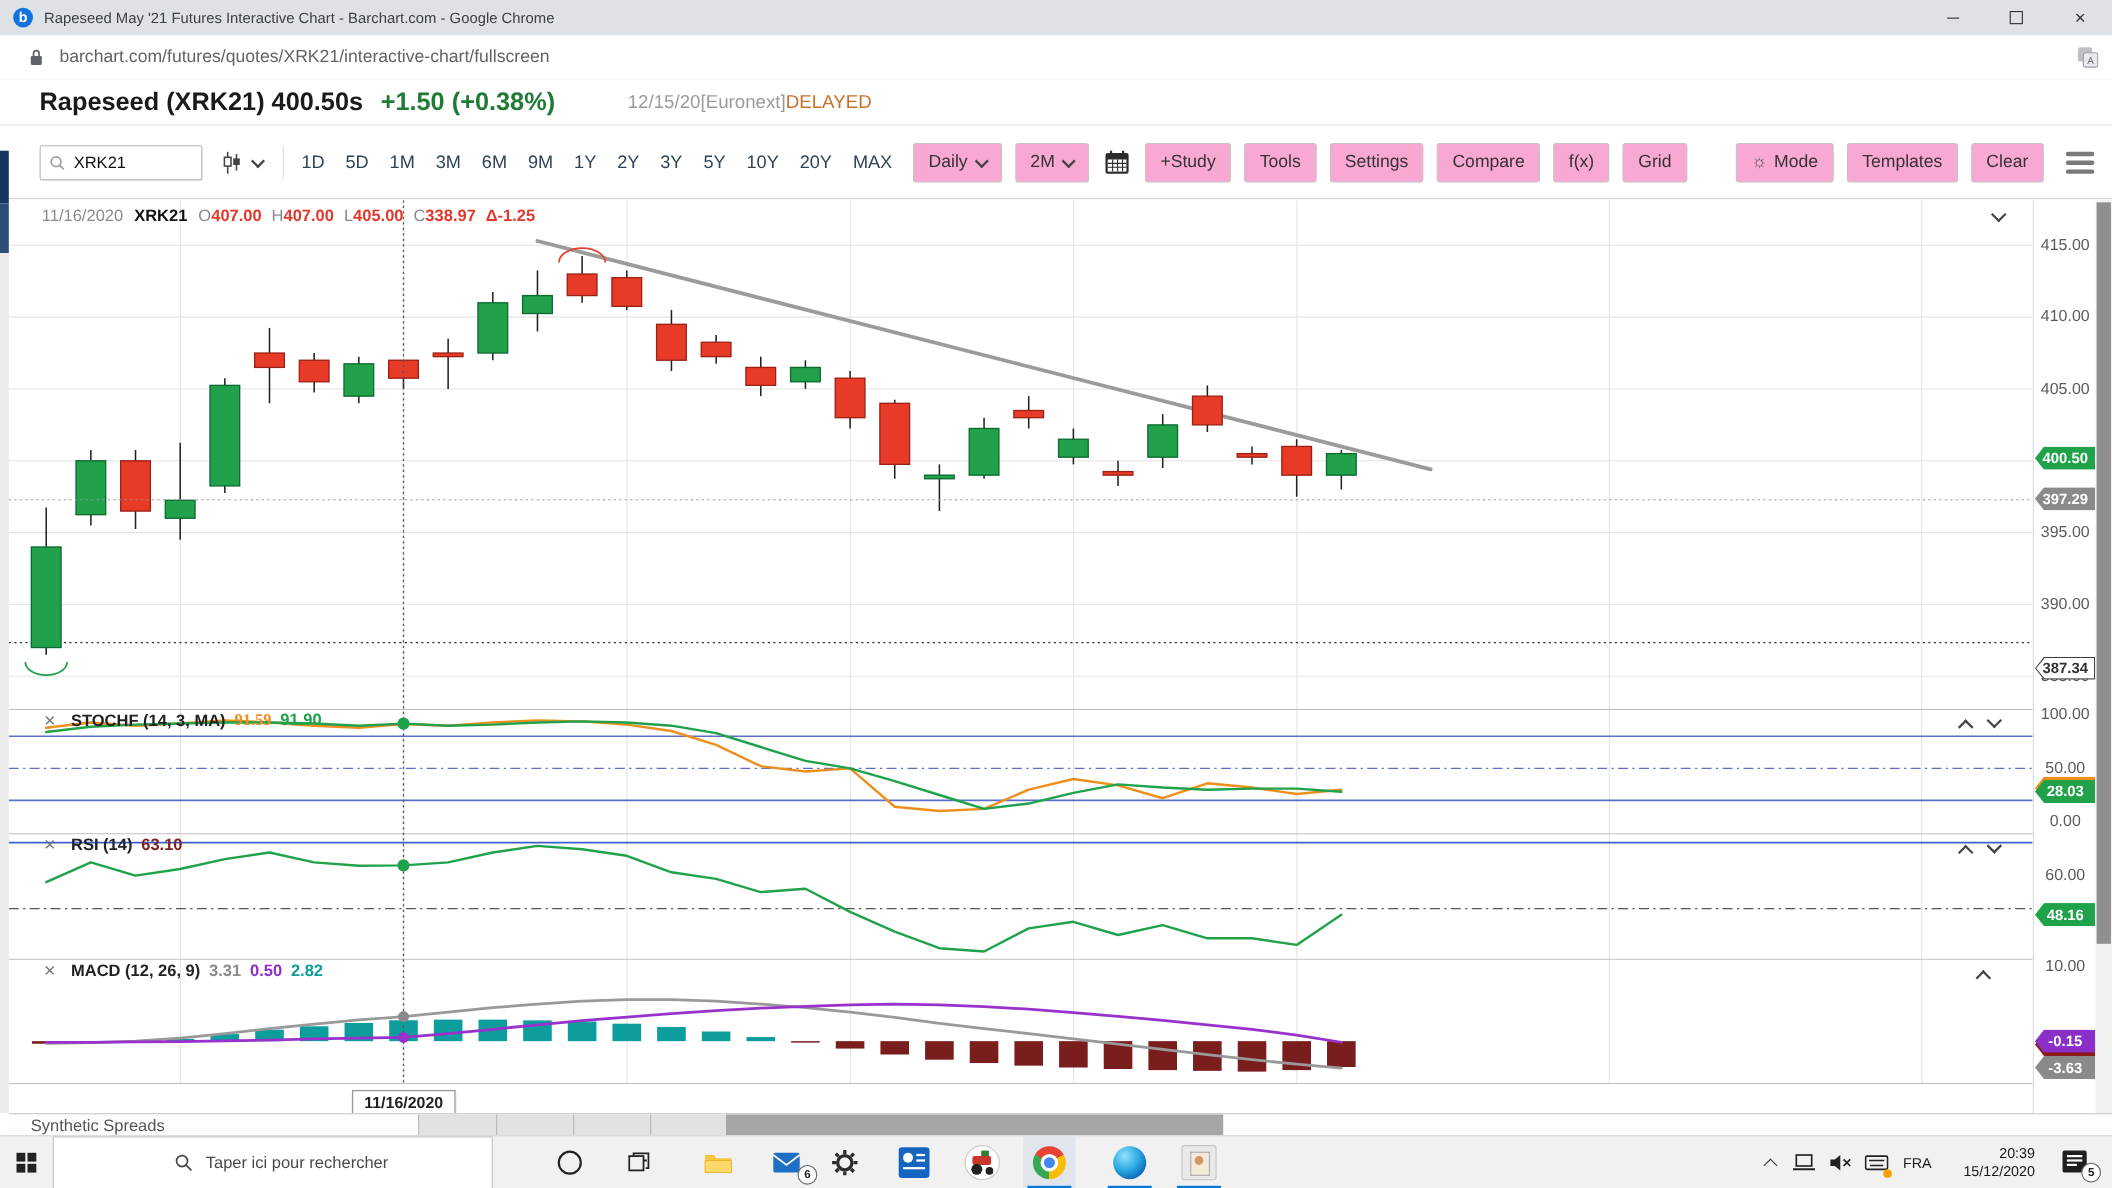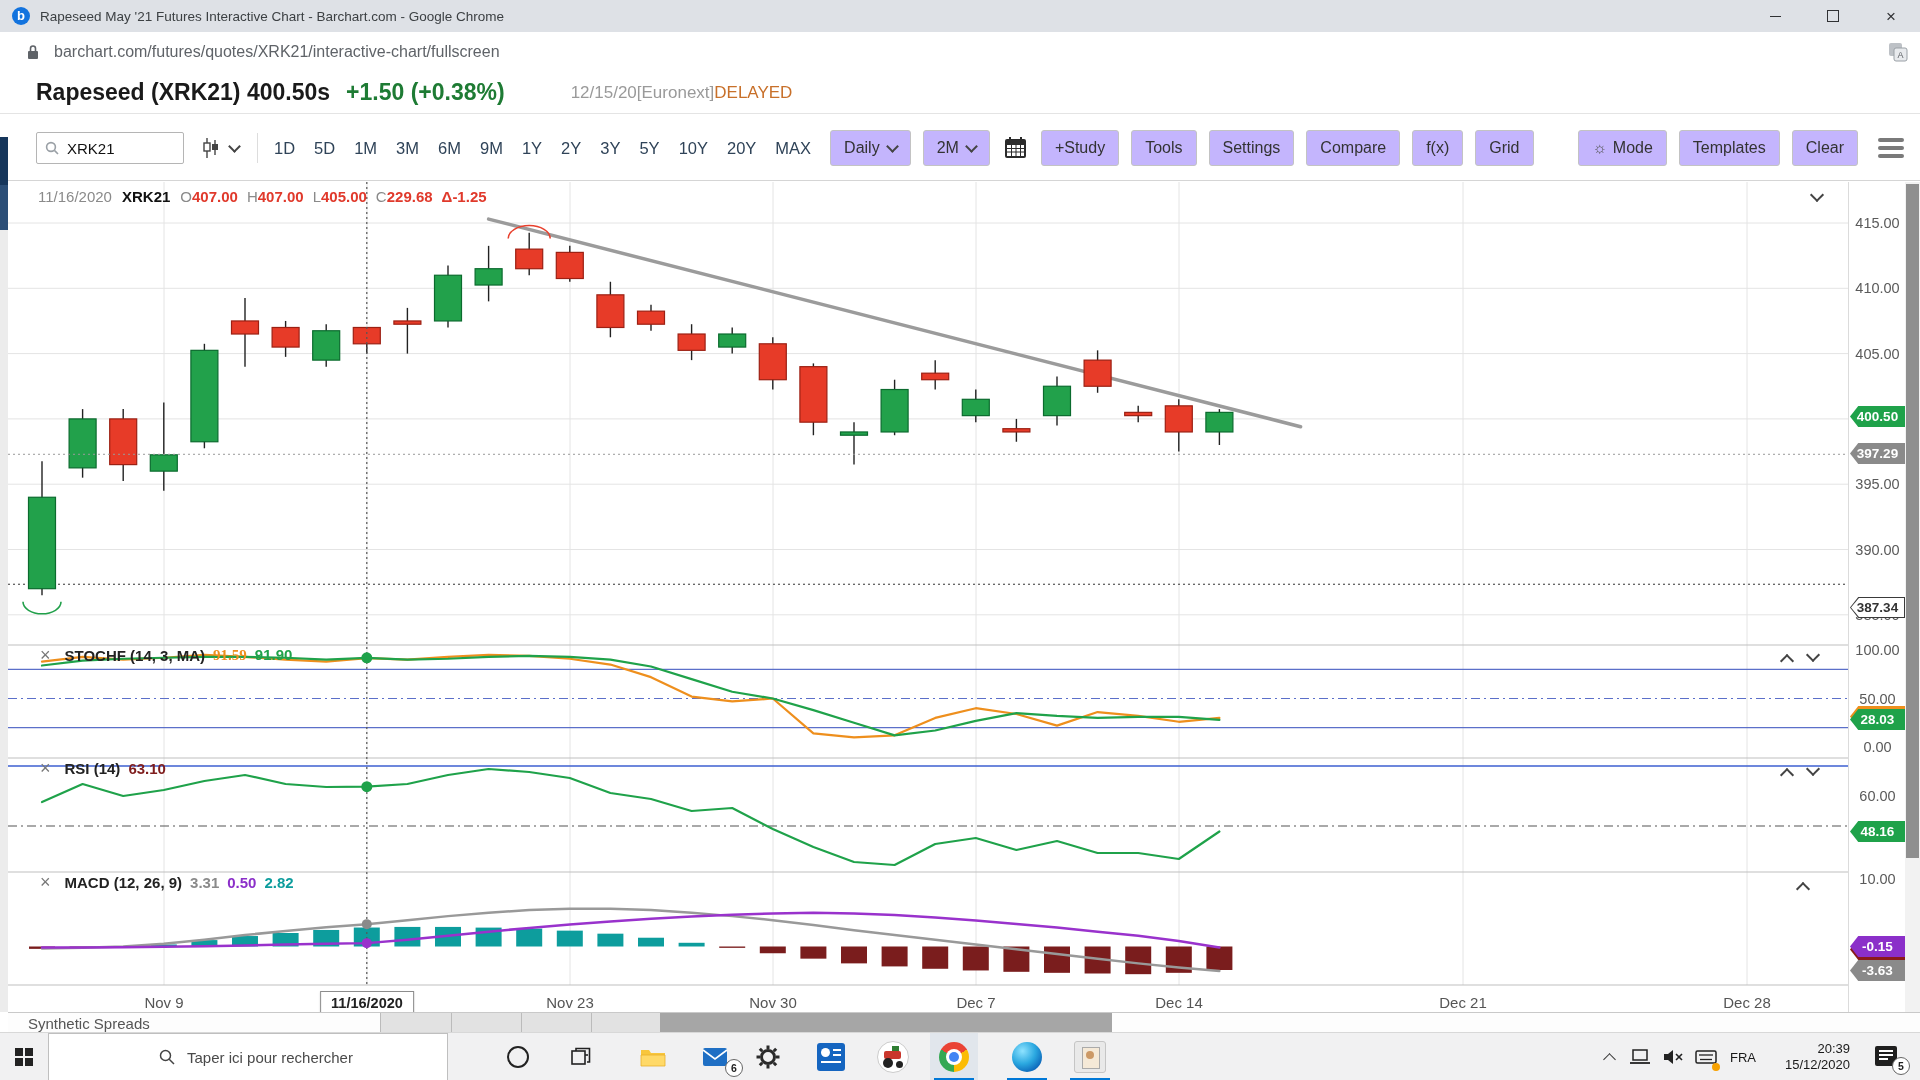--- a/index.html
+++ b/index.html
@@ -38,21 +38,21 @@
   .toolbar-inner{position:absolute;left:36px;top:16px;display:flex;align-items:center;}
   .sym-box{width:130px;height:30px;border:1px solid #B5B5B5;border-radius:2px;background:#fff;
     display:flex;align-items:center;padding:0 8px;}
   .sym-box input{border:none;outline:none;font-size:15px;color:#111;width:100px;margin-left:6px;
     font-family:inherit;background:transparent;}
   .ctype{margin-left:16px;display:flex;align-items:center;}
   .tb-divider{width:1px;height:30px;background:#DDD;margin:0 16px 0 18px;}
   .periods{display:flex;align-items:flex-end;}
   .period{font-size:16.5px;color:#2F4358;margin-right:19px;cursor:pointer;}
   .tb-btn{display:inline-flex;align-items:center;justify-content:center;height:34px;padding:0 13px;
-    background:#c4b5fd;border:1px solid #C3C3C3;border-radius:3px;font-size:16px;color:#333;
+    background:#f9a8d4;border:1px solid #C3C3C3;border-radius:3px;font-size:16px;color:#333;
     margin-right:12px;white-space:nowrap;}
   .chev-d{display:inline-block;width:7px;height:7px;border-right:2px solid #444;border-bottom:2px solid #444;
     transform:rotate(45deg);margin-left:8px;margin-top:-4px;}
   .toolbar-right{position:absolute;right:16px;top:16px;display:flex;align-items:center;}
   .burger{width:26px;height:20px;display:flex;flex-direction:column;justify-content:space-between;margin-left:8px;}
   .burger div{height:4px;background:#7A7A7A;border-radius:2px;}
 
   
   .strip-dark{position:absolute;left:0;top:137px;width:8px;height:48px;background:#16365B;}
   .strip-mid{position:absolute;left:0;top:185px;width:8px;height:45px;background:#2B4E77;}
@@ -401,21 +401,21 @@
   <div class="ohlc-bar">
     <span class="dt">11/16/2020</span>
     <span class="sym">XRK21</span>
     <span class="pfx">O</span>
       <span class="val">407.00</span>
     <span class="pfx">H</span>
       <span class="val">407.00</span>
     <span class="pfx">L</span>
       <span class="val">405.00</span>
     <span class="pfx">C</span>
-      <span class="val">229.68</span>
+      <span class="val">338.97</span>
     <span class="val">Δ-1.25</span>
   </div>
 
   <div class="panel-hdr" style="left:40px;top:646px">
     <span class="x">×</span>
     <span class="nm">STOCHF (14, 3, MA)</span>
     <span id="stochf-vals"><span class="pv" style="color: rgb(238, 143, 29); font-family: Liberation Serif, serif;">91.59</span><span class="pv" style="color: rgb(31, 162, 74);">91.90</span></span>
   </div>
   <div class="panel-hdr" style="left:40px;top:760px">
     <span class="x">×</span>
@@ -436,29 +436,20 @@
       <span class="chev-dn-s"></span>
     </div>
   <div class="panel-chevs" style="left:1782px;top:766px">
       <span class="chev-up-s"></span>
       <span class="chev-dn-s"></span>
     </div>
   <div class="panel-chevs" style="left:1798px;top:880px">
       <span class="chev-up-s"></span>
     </div>
 
-  <div class="abs" id="xaxis-labels" style="left:0;top:994px;width:1848px;height:22px">
-      <span class="xaxis-label" style="left: 164px;">Nov 9</span>
-      <span class="xaxis-label" style="left: 570px;">Nov 23</span>
-      <span class="xaxis-label" style="left: 773px;">Nov 30</span>
-      <span class="xaxis-label" style="left: 976px;">Dec 7</span>
-      <span class="xaxis-label" style="left: 1179px;">Dec 14</span>
-      <span class="xaxis-label" style="left: 1463px;">Dec 21</span>
-      <span class="xaxis-label" style="left: 1747px;">Dec 28</span>
-    </div>
   <div class="cross-box" id="cross-box" style="left: 367px;">11/16/2020</div>
 
   <div class="price-axis" id="price-axis">
       <div class="ptick" style="top: 32px;">415.00</div>
       <div class="ptick" style="top: 97px;">410.00</div>
       <div class="ptick" style="top: 163px;">405.00</div>
       <div class="ptick" style="top: 293px;">395.00</div>
       <div class="ptick" style="top: 359px;">390.00</div>
       <div class="ptick" style="top: 424px;">385.00</div>
       <div class="ptick" style="top: 459px;">100.00</div>

